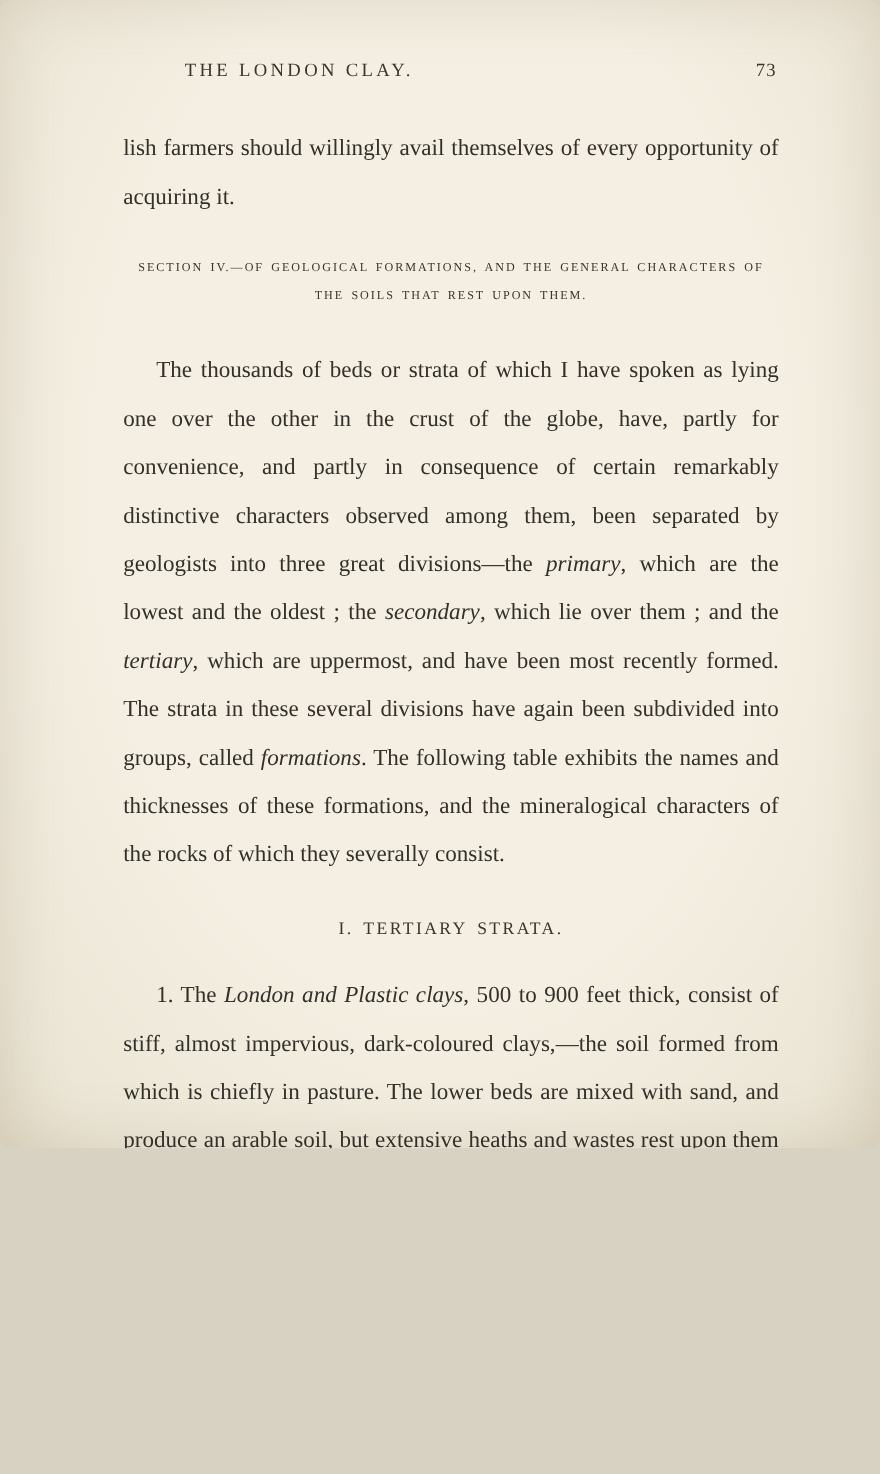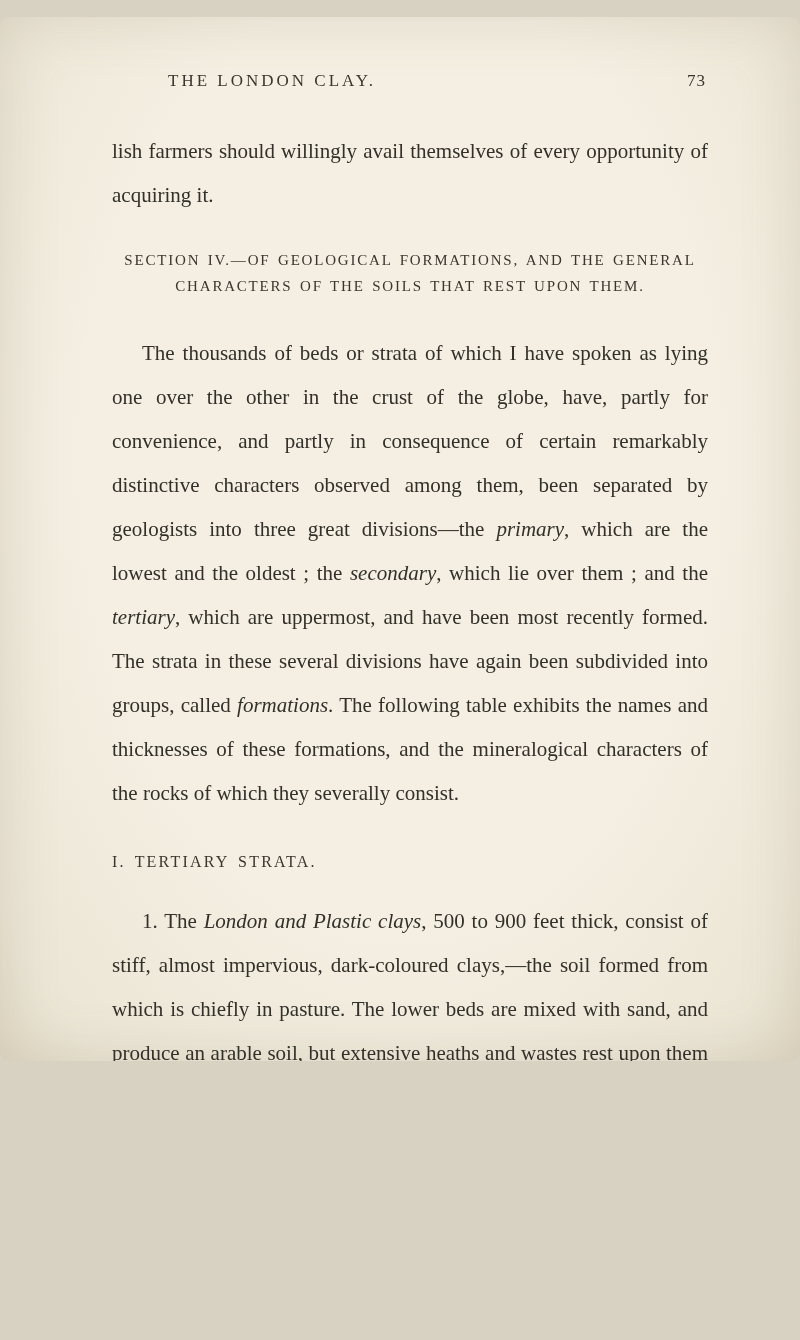--- a/index.html
+++ b/index.html
@@ -4,21 +4,21 @@
 <style>
   html, body {
     margin: 0;
     padding: 0;
     background: #d8d2c2;
   }
   .page {
     position: relative;
     width: 800px;
     height: 1044px;
-    margin: 17px auto;
+    margin: 0 auto;
     box-sizing: border-box;
     padding: 54px 92px 0 112px;
     background: radial-gradient(ellipse at 50% 42%, #f4efe2 55%, #ece6d6 88%, #e4ddca 100%);
     box-shadow: inset 0 0 60px rgba(120,105,75,0.18);
     color: #33302a;
     font-family: "Liberation Serif", "DejaVu Serif", serif;
     overflow: hidden;
     border-radius: 10px;
   }
   .header {
@@ -52,31 +52,32 @@
     line-height: 44px;
     text-align: justify;
     text-indent: 0;
     color: #33302a;
   }
   .para.indent {
     text-indent: 30px;
   }
   .section-heading {
     margin: 30px 6px 32px 6px;
-    font-size: 15px;
+    font-size: 11px;
     line-height: 26px;
     text-align: center;
     letter-spacing: 1.8px;
     word-spacing: 2px;
     color: #3a362e;
   }
   .subheading {
     margin: 36px 0 26px 0;
     font-size: 16px;
     line-height: 22px;
+    text-align: center;
     letter-spacing: 2.2px;
     word-spacing: 3px;
     color: #3a362e;
   }
   .footer {
     margin-top: 14px;
     width: 596px;
     text-align: center;
   }
   .signature-mark {

